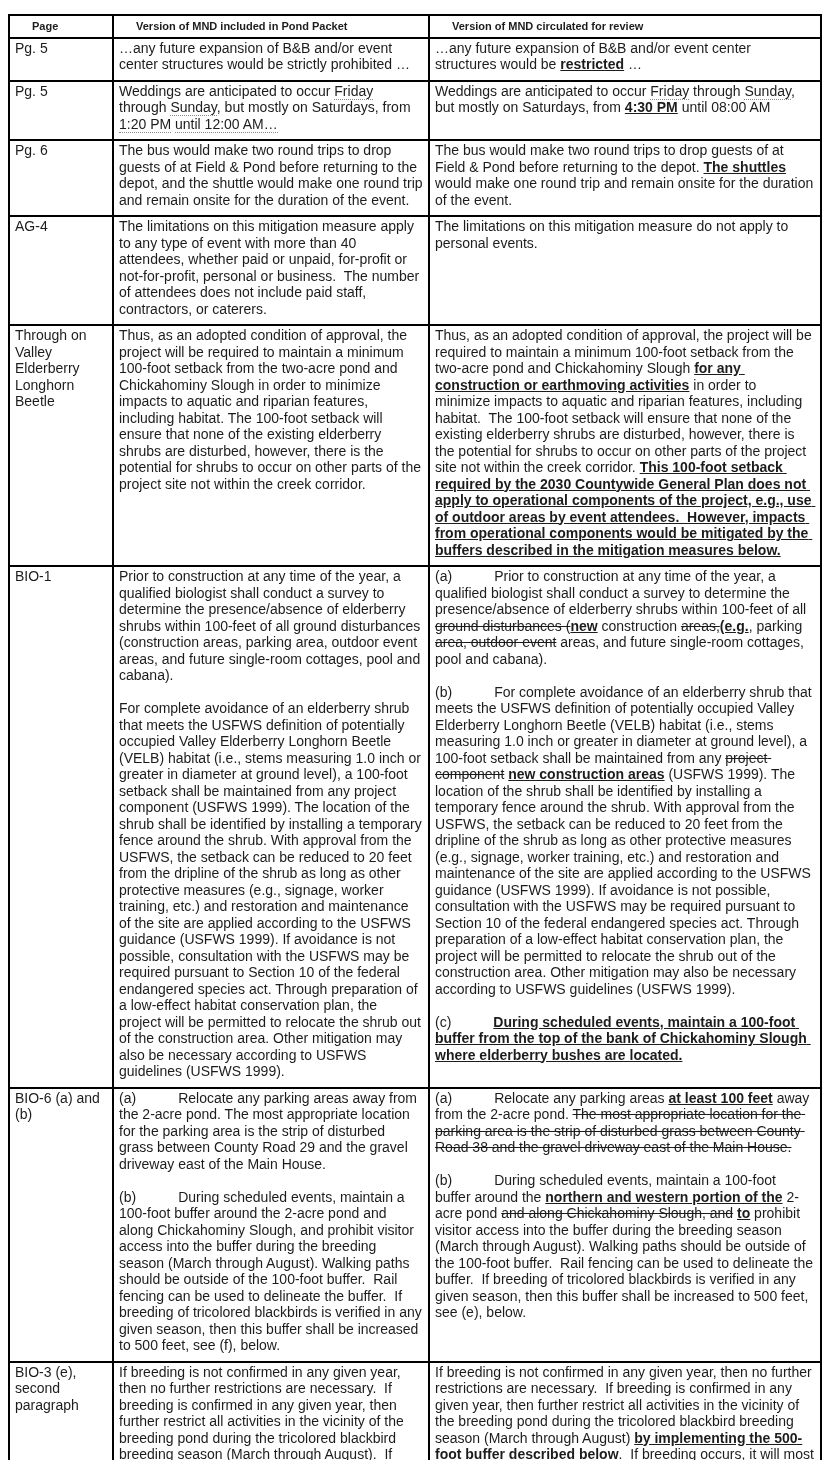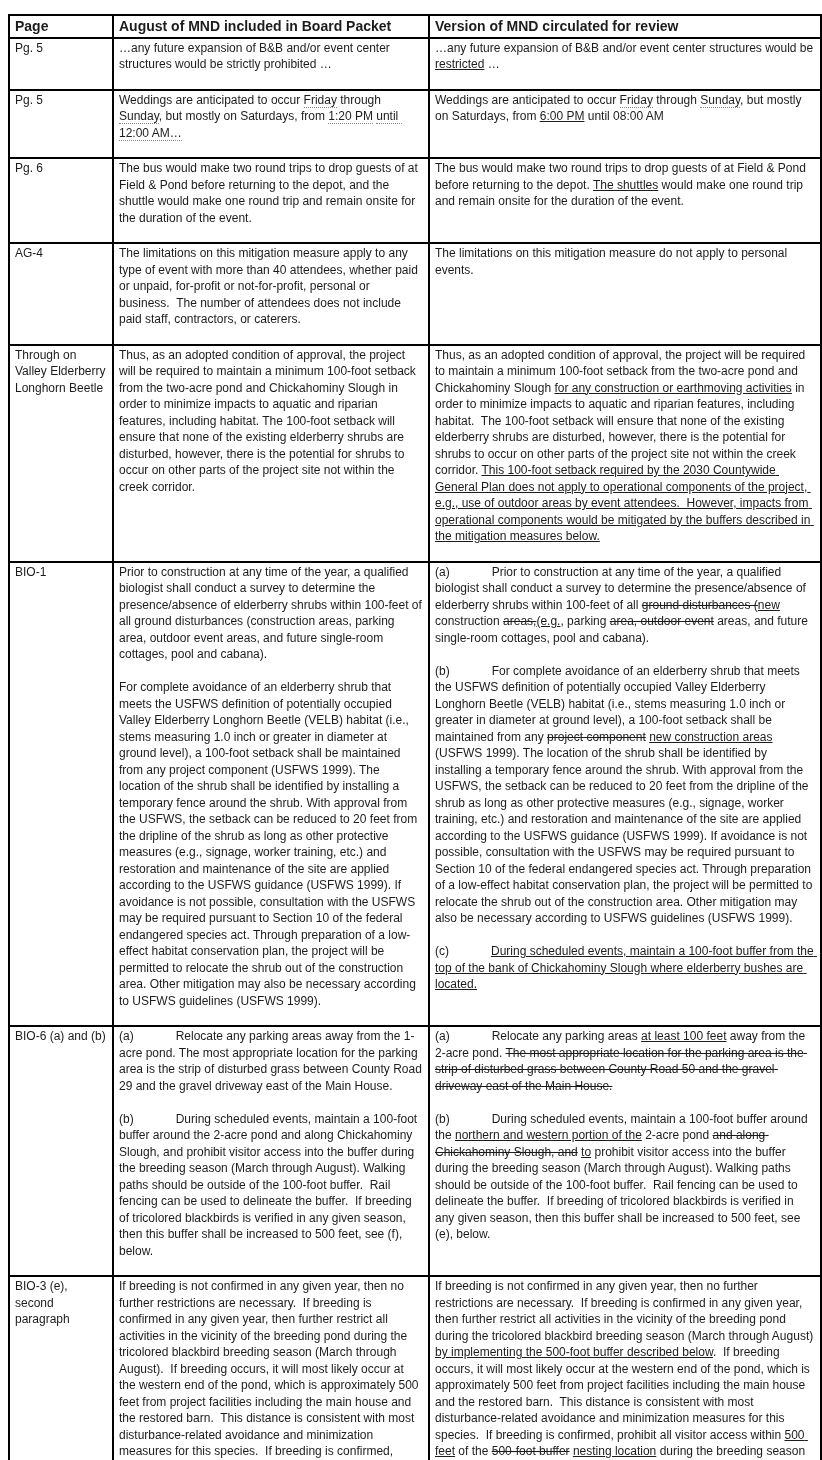--- a/index.html
+++ b/index.html
@@ -13,78 +13,78 @@
     border-collapse:collapse;
     table-layout:fixed;
     width:812px;
   }
   col.c1{width:104px;}
   col.c2{width:316px;}
   col.c3{width:392px;}
   th,td{
     border:2px solid #000;
     vertical-align:top;
-    padding:1px 5px 16px 5px;
-    font-size:12px;
+    padding:1px 5px 7px 5px;
+    font-size:14px;
     line-height:16.5px;
     text-align:left;
     word-wrap:break-word;
   }
   th{
-    font-size:14px;
+    font-size:11px;
     font-weight:bold;
-    padding:2px 5px;
+    padding:2px 22px;
     white-space:nowrap;
     overflow:hidden;
   }
   td p{
     margin:0 0 16.5px 0;
     white-space:pre-wrap;
   }
   td p:last-child{margin-bottom:0;}
   .r-n{}
-  .r-bu{font-weight:normal;text-decoration:underline;}
+  .r-bu{font-weight:bold;text-decoration:underline;}
   .r-s{text-decoration:line-through;}
   .r-d{border-bottom:1px dotted #8a8a8a;}
   .tab{display:inline-block;width:42px;}
 </style>
 </head>
 <body>
 
 <div class="page">
   <table class="cmp">
     <colgroup>
       <col class="c1">
         <col class="c2">
         <col class="c3">
     </colgroup>
     <thead>
       <tr>
         <th>Page</th>
-        <th>August of MND included in Board Packet</th>
+        <th>Version of MND included in Pond Packet</th>
         <th>Version of MND circulated for review</th>
       </tr>
     </thead>
     <tbody id="table-body">
         <tr>
           <td>Pg. 5</td>
           <td>
             <p><span class="r-n">…any future expansion of B&amp;B and/or event center structures would be strictly prohibited …</span></p>
           </td>
           <td>
             <p><span class="r-n">…any future expansion of B&amp;B and/or event center structures would be </span><span class="r-bu">restricted</span><span class="r-n"> …</span></p>
           </td>
         </tr>
         <tr>
           <td>Pg. 5</td>
           <td>
             <p><span class="r-n">Weddings are anticipated to occur </span><span class="r-d">Friday</span><span class="r-n"> through </span><span class="r-d">Sunday</span><span class="r-n">, but mostly on Saturdays, from </span><span class="r-d">1:20 PM</span><span class="r-n"> </span><span class="r-d">until 12:00 AM…</span></p>
           </td>
           <td>
-            <p><span class="r-n">Weddings are anticipated to occur </span><span class="r-d">Friday</span><span class="r-n"> through </span><span class="r-d">Sunday</span><span class="r-n">, but mostly on Saturdays, from </span><span class="r-bu">6:00 PM</span><span class="r-n"> until 08:00 AM</span></p>
+            <p><span class="r-n">Weddings are anticipated to occur </span><span class="r-d">Friday</span><span class="r-n"> through </span><span class="r-d">Sunday</span><span class="r-n">, but mostly on Saturdays, from </span><span class="r-bu">4:30 PM</span><span class="r-n"> until 08:00 AM</span></p>
           </td>
         </tr>
         <tr>
           <td>Pg. 6</td>
           <td>
             <p><span class="r-n">The bus would make two round trips to drop guests of at Field &amp; Pond before returning to the depot, and the shuttle would make one round trip and remain onsite for the duration of the event.</span></p>
           </td>
           <td>
             <p><span class="r-n">The bus would make two round trips to drop guests of at Field &amp; Pond before returning to the depot. </span><span class="r-bu">The shuttles</span><span class="r-n"> would make one round trip and remain onsite for the duration of the event.</span></p>
           </td>
@@ -115,25 +115,25 @@
           </td>
           <td>
             <p><span class="r-n">(a)</span><span class="tab"></span><span class="r-n">Prior to construction at any time of the year, a qualified biologist shall conduct a survey to determine the presence/absence of elderberry shrubs within 100-feet of all </span><span class="r-s">ground disturbances (</span><span class="r-bu">new</span><span class="r-n"> construction </span><span class="r-s">areas,</span><span class="r-bu">(e.g.</span><span class="r-n">, parking </span><span class="r-s">area, outdoor event</span><span class="r-n"> areas, and future single-room cottages, pool and cabana).</span></p>
             <p><span class="r-n">(b)</span><span class="tab"></span><span class="r-n">For complete avoidance of an elderberry shrub that meets the USFWS definition of potentially occupied Valley Elderberry Longhorn Beetle (VELB) habitat (i.e., stems measuring 1.0 inch or greater in diameter at ground level), a 100-foot setback shall be maintained from any </span><span class="r-s">project component</span><span class="r-n"> </span><span class="r-bu">new construction areas</span><span class="r-n"> (USFWS 1999). The location of the shrub shall be identified by installing a temporary fence around the shrub. With approval from the USFWS, the setback can be reduced to 20 feet from the dripline of the shrub as long as other protective measures (e.g., signage, worker training, etc.) and restoration and maintenance of the site are applied according to the USFWS guidance (USFWS 1999). If avoidance is not possible, consultation with the USFWS may be required pursuant to Section 10 of the federal endangered species act. Through preparation of a low-effect habitat conservation plan, the project will be permitted to relocate the shrub out of the construction area. Other mitigation may also be necessary according to USFWS guidelines (USFWS 1999).</span></p>
             <p><span class="r-n">(c)</span><span class="tab"></span><span class="r-bu">During scheduled events, maintain a 100-foot buffer from the top of the bank of Chickahominy Slough where elderberry bushes are located.</span></p>
           </td>
         </tr>
         <tr>
           <td>BIO-6 (a) and (b)</td>
           <td>
-            <p><span class="r-n">(a)</span><span class="tab"></span><span class="r-n">Relocate any parking areas away from the 1-acre pond. The most appropriate location for the parking area is the strip of disturbed grass between County Road 29 and the gravel driveway east of the Main House.</span></p>
+            <p><span class="r-n">(a)</span><span class="tab"></span><span class="r-n">Relocate any parking areas away from the 2-acre pond. The most appropriate location for the parking area is the strip of disturbed grass between County Road 29 and the gravel driveway east of the Main House.</span></p>
             <p><span class="r-n">(b)</span><span class="tab"></span><span class="r-n">During scheduled events, maintain a 100-foot buffer around the 2-acre pond and along Chickahominy Slough, and prohibit visitor access into the buffer during the breeding season (March through August). Walking paths should be outside of the 100-foot buffer.  Rail fencing can be used to delineate the buffer.  If breeding of tricolored blackbirds is verified in any given season, then this buffer shall be increased to 500 feet, see (f), below.</span></p>
           </td>
           <td>
-            <p><span class="r-n">(a)</span><span class="tab"></span><span class="r-n">Relocate any parking areas </span><span class="r-bu">at least 100 feet</span><span class="r-n"> away from the 2-acre pond. </span><span class="r-s">The most appropriate location for the parking area is the strip of disturbed grass between County Road 50 and the gravel driveway east of the Main House.</span></p>
+            <p><span class="r-n">(a)</span><span class="tab"></span><span class="r-n">Relocate any parking areas </span><span class="r-bu">at least 100 feet</span><span class="r-n"> away from the 2-acre pond. </span><span class="r-s">The most appropriate location for the parking area is the strip of disturbed grass between County Road 38 and the gravel driveway east of the Main House.</span></p>
             <p><span class="r-n">(b)</span><span class="tab"></span><span class="r-n">During scheduled events, maintain a 100-foot buffer around the </span><span class="r-bu">northern and western portion of the</span><span class="r-n"> 2-acre pond </span><span class="r-s">and along Chickahominy Slough, and</span><span class="r-n"> </span><span class="r-bu">to</span><span class="r-n"> prohibit visitor access into the buffer during the breeding season (March through August). Walking paths should be outside of the 100-foot buffer.  Rail fencing can be used to delineate the buffer.  If breeding of tricolored blackbirds is verified in any given season, then this buffer shall be increased to 500 feet, see (e), below.</span></p>
           </td>
         </tr>
         <tr>
           <td>BIO-3 (e), second paragraph</td>
           <td>
             <p><span class="r-n">If breeding is not confirmed in any given year, then no further restrictions are necessary.  If breeding is confirmed in any given year, then further restrict all activities in the vicinity of the breeding pond during the tricolored blackbird breeding season (March through August).  If breeding occurs, it will most likely occur at the western end of the pond, which is approximately 500 feet from project facilities including the main house and the restored barn.  This distance is consistent with most disturbance-related avoidance and minimization measures for this species.  If breeding is confirmed, prohibit all visitor access within the 500-foot buffer during the breeding season (March through August).</span></p>
           </td>
           <td>
             <p><span class="r-n">If breeding is not confirmed in any given year, then no further restrictions are necessary.  If breeding is confirmed in any given year, then further restrict all activities in the vicinity of the breeding pond during the tricolored blackbird breeding season (March through August) </span><span class="r-bu">by implementing the 500-foot buffer described below</span><span class="r-n">.  If breeding occurs, it will most likely occur at the western end of the pond, which is approximately 500 feet from project facilities including the main house and the restored barn.  This distance is consistent with most disturbance-related avoidance and minimization measures for this species.  If breeding is confirmed, prohibit all visitor access within </span><span class="r-bu">500 feet</span><span class="r-n"> of the </span><span class="r-s">500-foot buffer</span><span class="r-n"> </span><span class="r-bu">nesting location</span><span class="r-n"> during the breeding season (March through August)</span></p>

